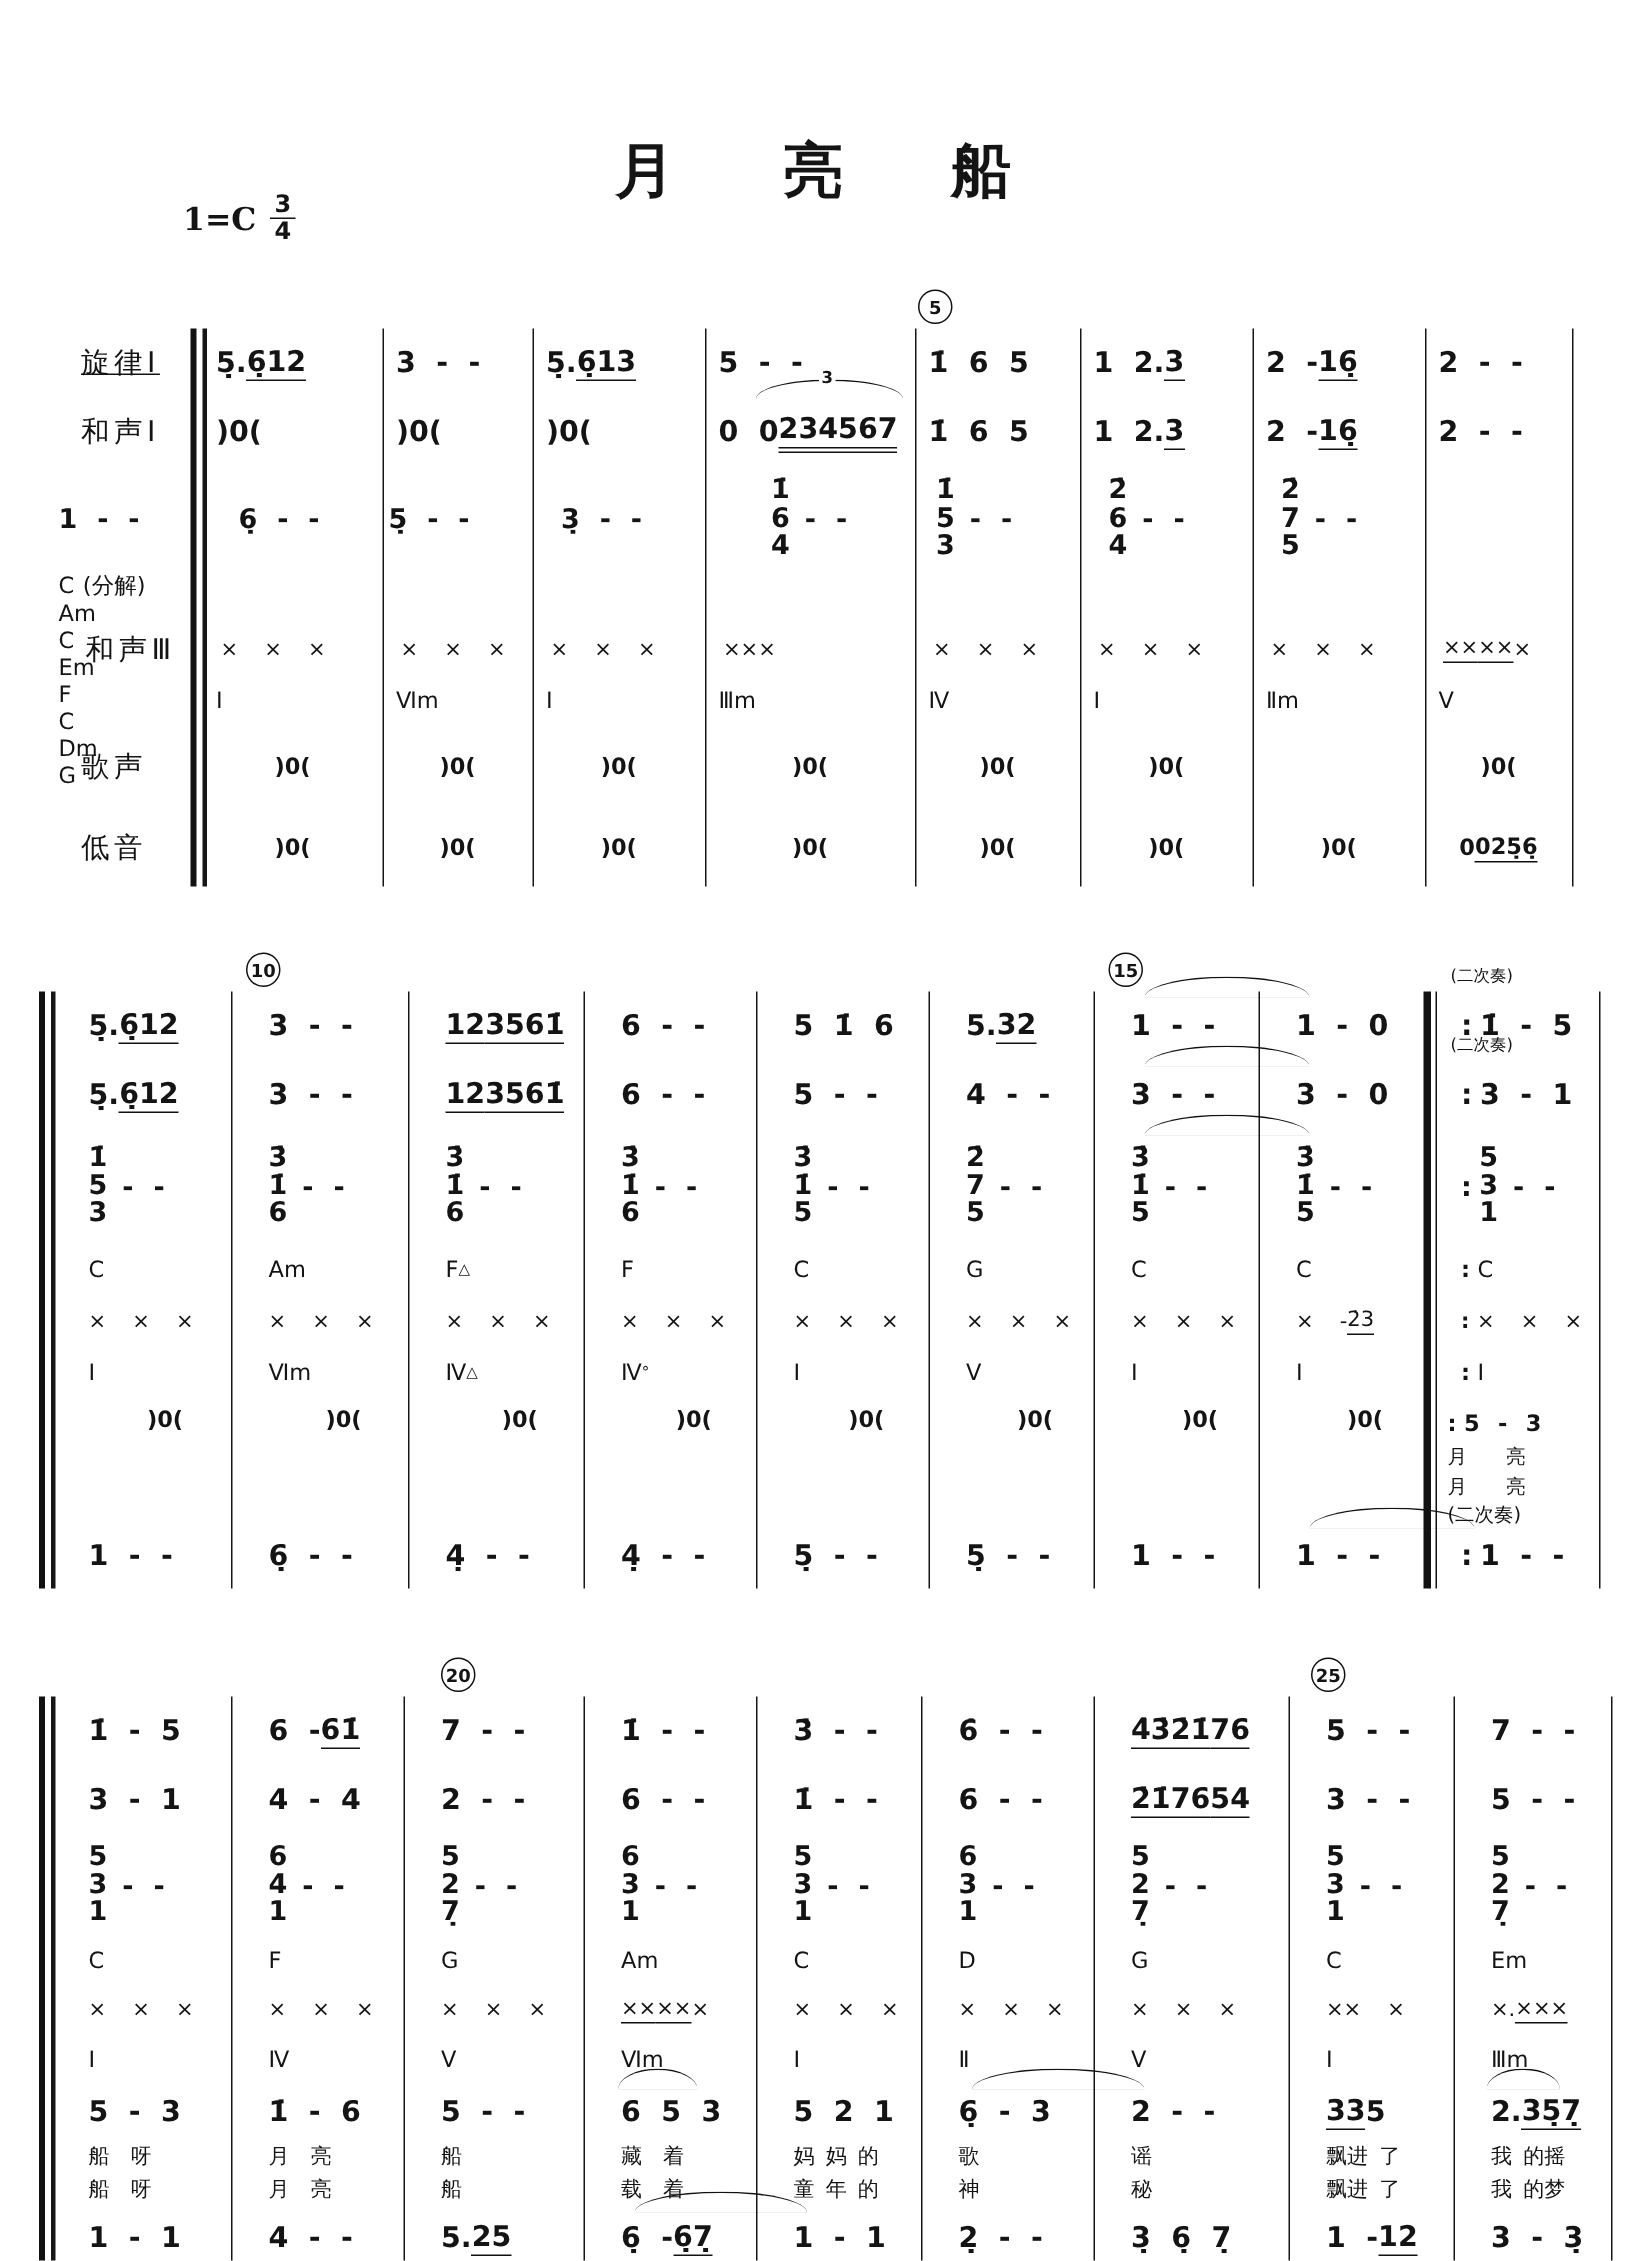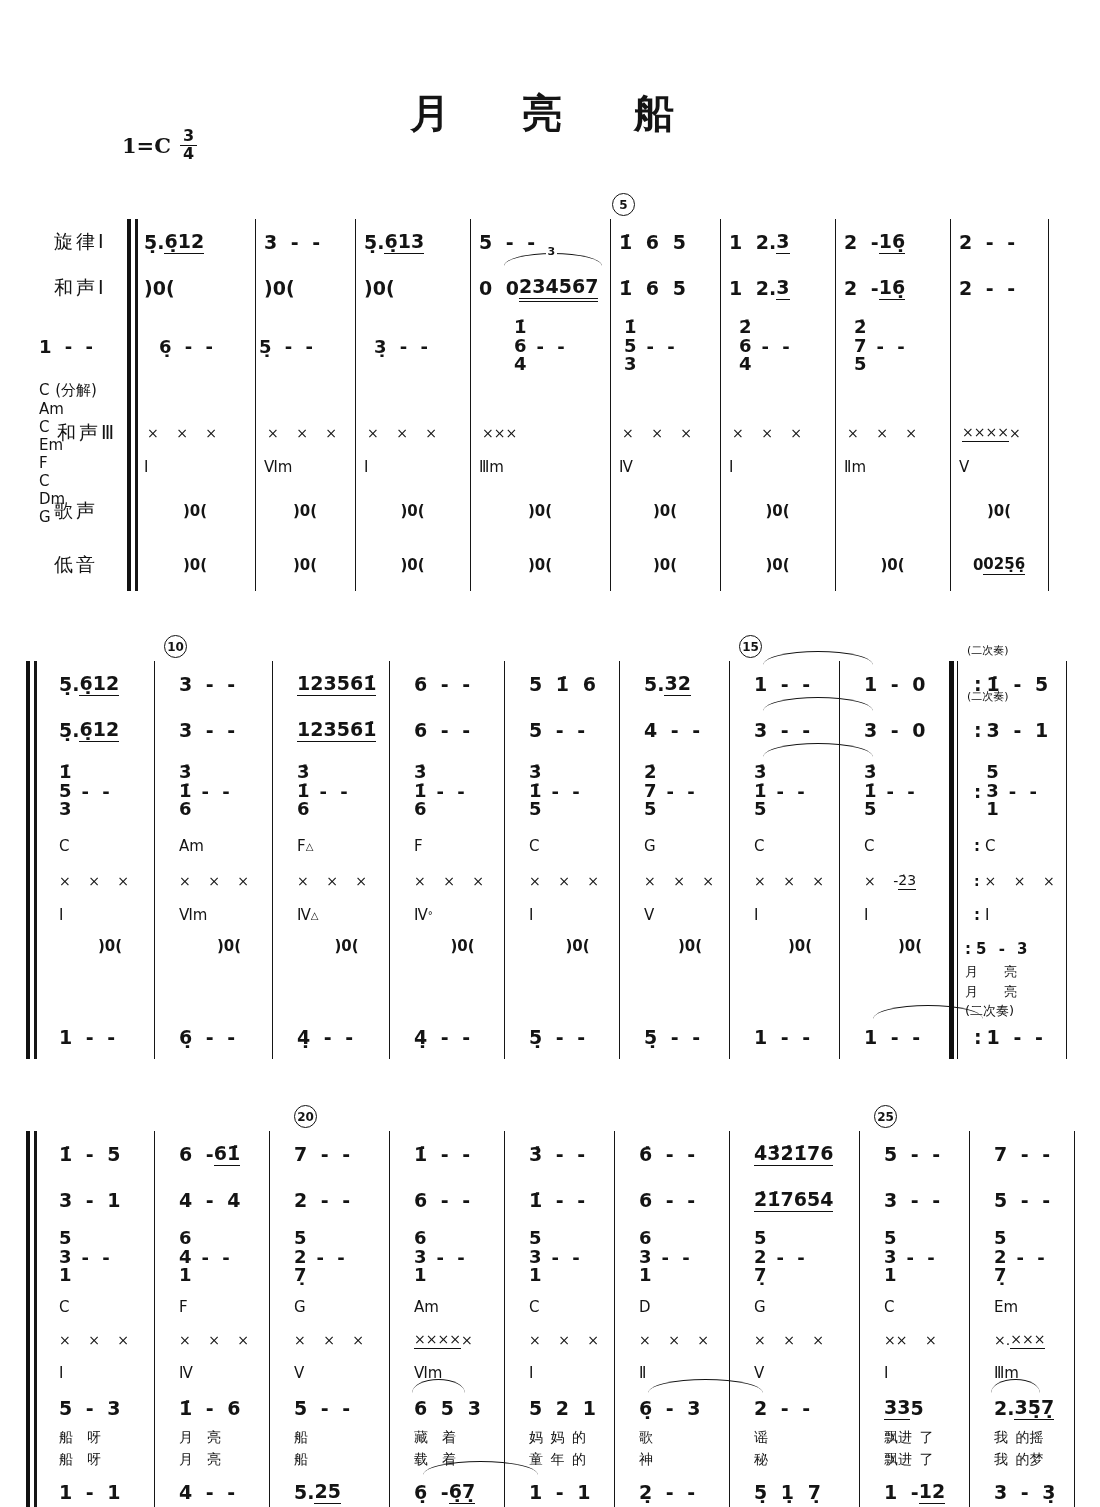--- a/index.html
+++ b/index.html
@@ -67,21 +67,21 @@
   </div>
   <h1 class="title">月　亮　船</h1>
 </div>
 
 <div id="score">
     <div class="system" style="width: 1024px; margin-left: 30px; margin-top: 8px;">
       <div class="marks">
         <span class="circ" style="left: 582px;">5</span>
       </div>
       <div class="row notes" style="height: 46px;">
-        <div class="plabel" style="width: 105px;">旋律Ⅰ</div>
+        <div class="plabel" style="width: 105px; text-decoration: underline;">旋律Ⅰ</div>
         <div class="m" style="width: 120px;">
           <span>5̣. </span>
           <span class="u">6̣12</span>
         </div>
         <div class="m" style="width: 100px;">
           <span>3 - -</span>
         </div>
         <div class="m" style="width: 115px;">
           <span>5̣. </span>
           <span class="u">6̣13</span>
@@ -1085,21 +1085,21 @@
           </span>
           <span class="arc"></span>
         </div>
         <div class="m" style="width: 110px;">
           <span>1 - 1</span>
         </div>
         <div class="m" style="width: 115px;">
           <span>2̣ - -</span>
         </div>
         <div class="m" style="width: 130px;">
-          <span>5̣ 1̣ 7̣</span>
+          <span>3̣ 6̣ 7̣</span>
         </div>
         <div class="m" style="width: 110px;">
           <span>1 - </span>
           <span class="u">12</span>
         </div>
         <div class="m" style="width: 105px;">
           <span>3 - 3̣</span>
         </div>
       </div>
       <div class="bl bl0" style="left: 8px; top: 26px;"></div>

